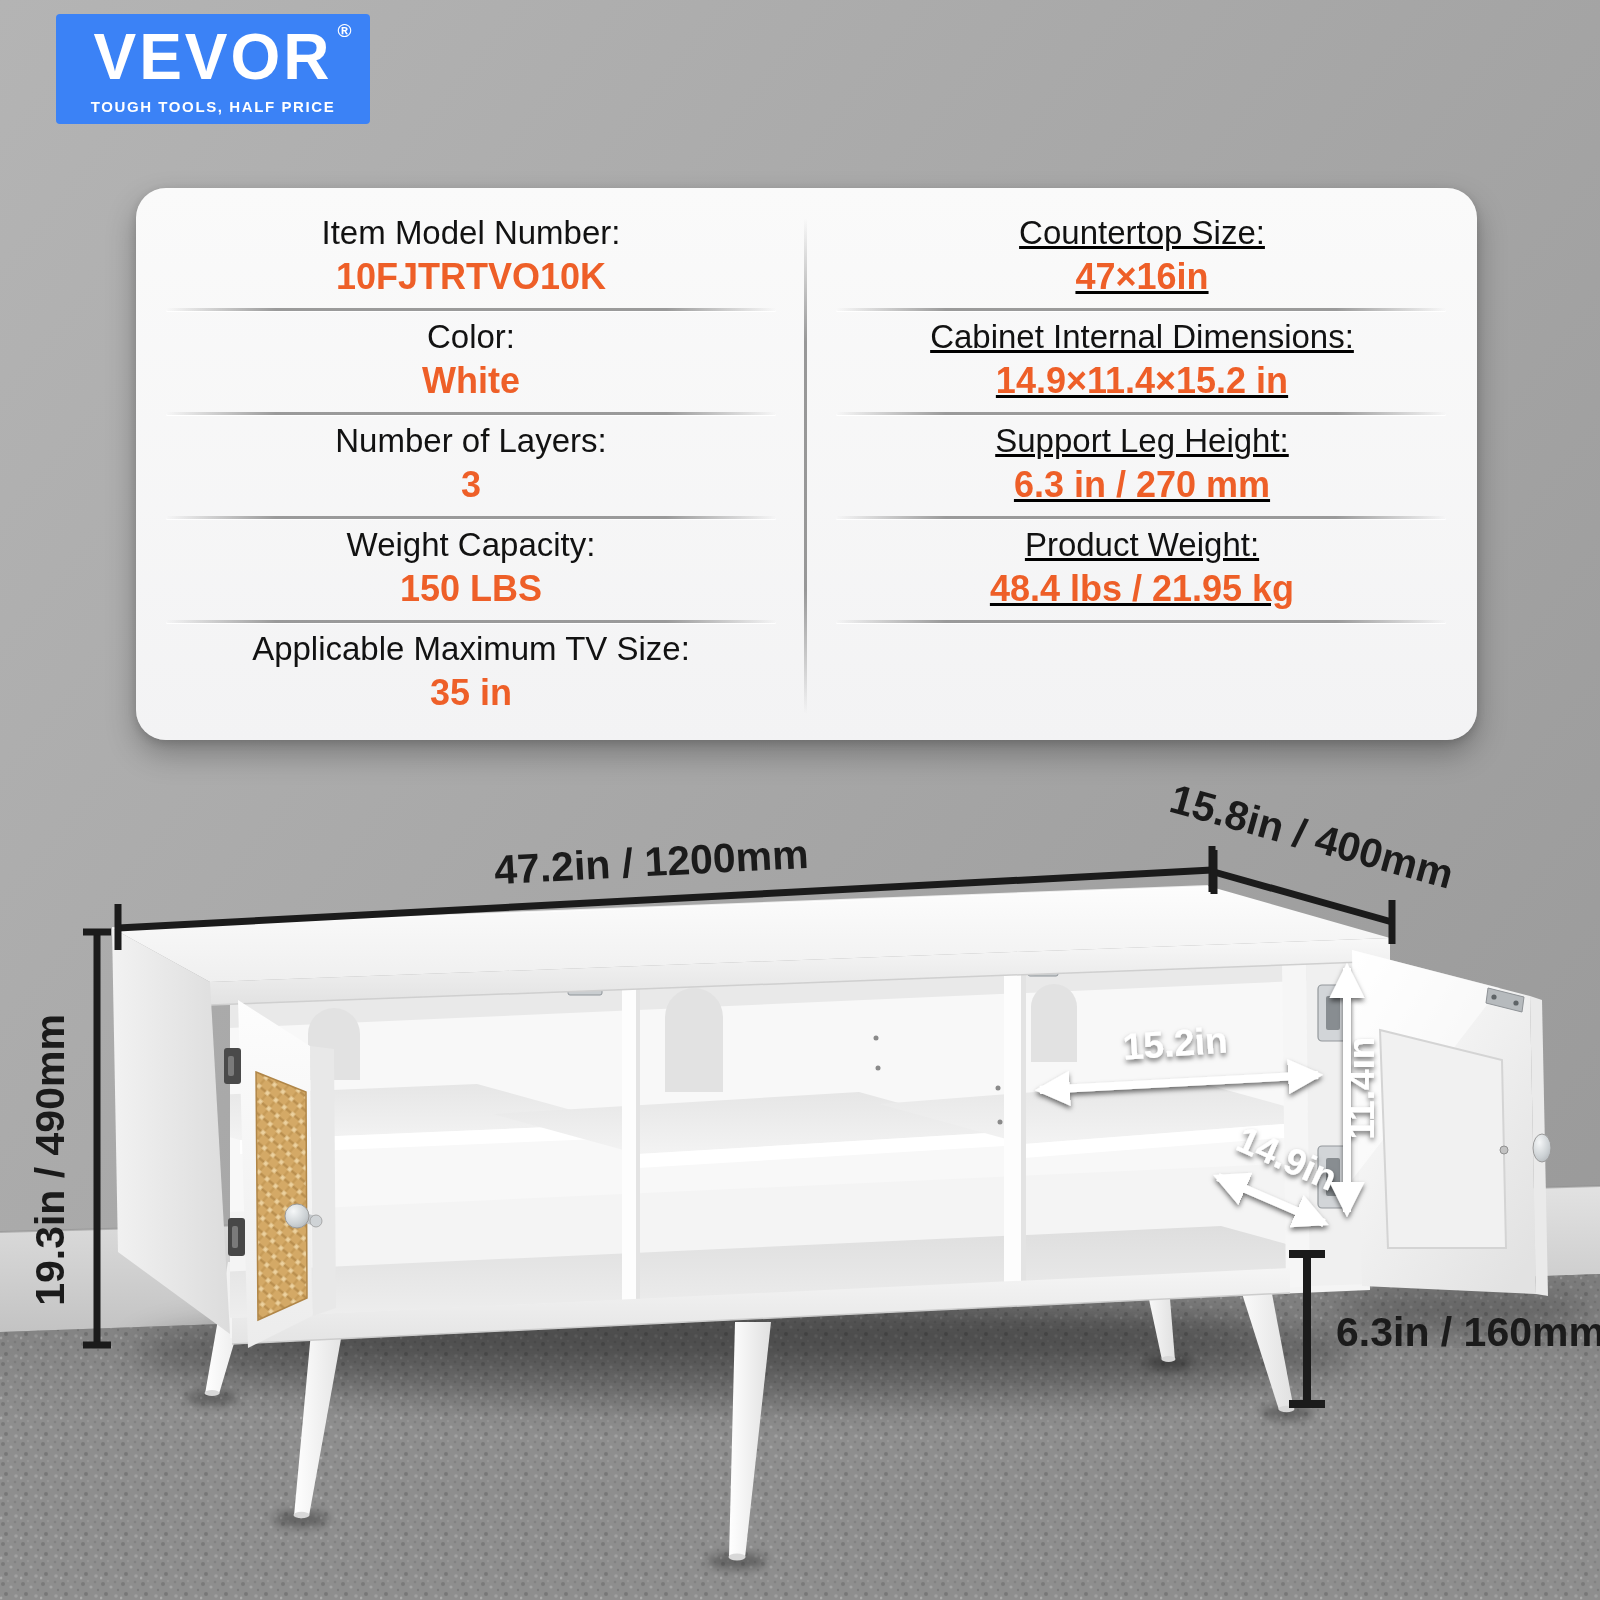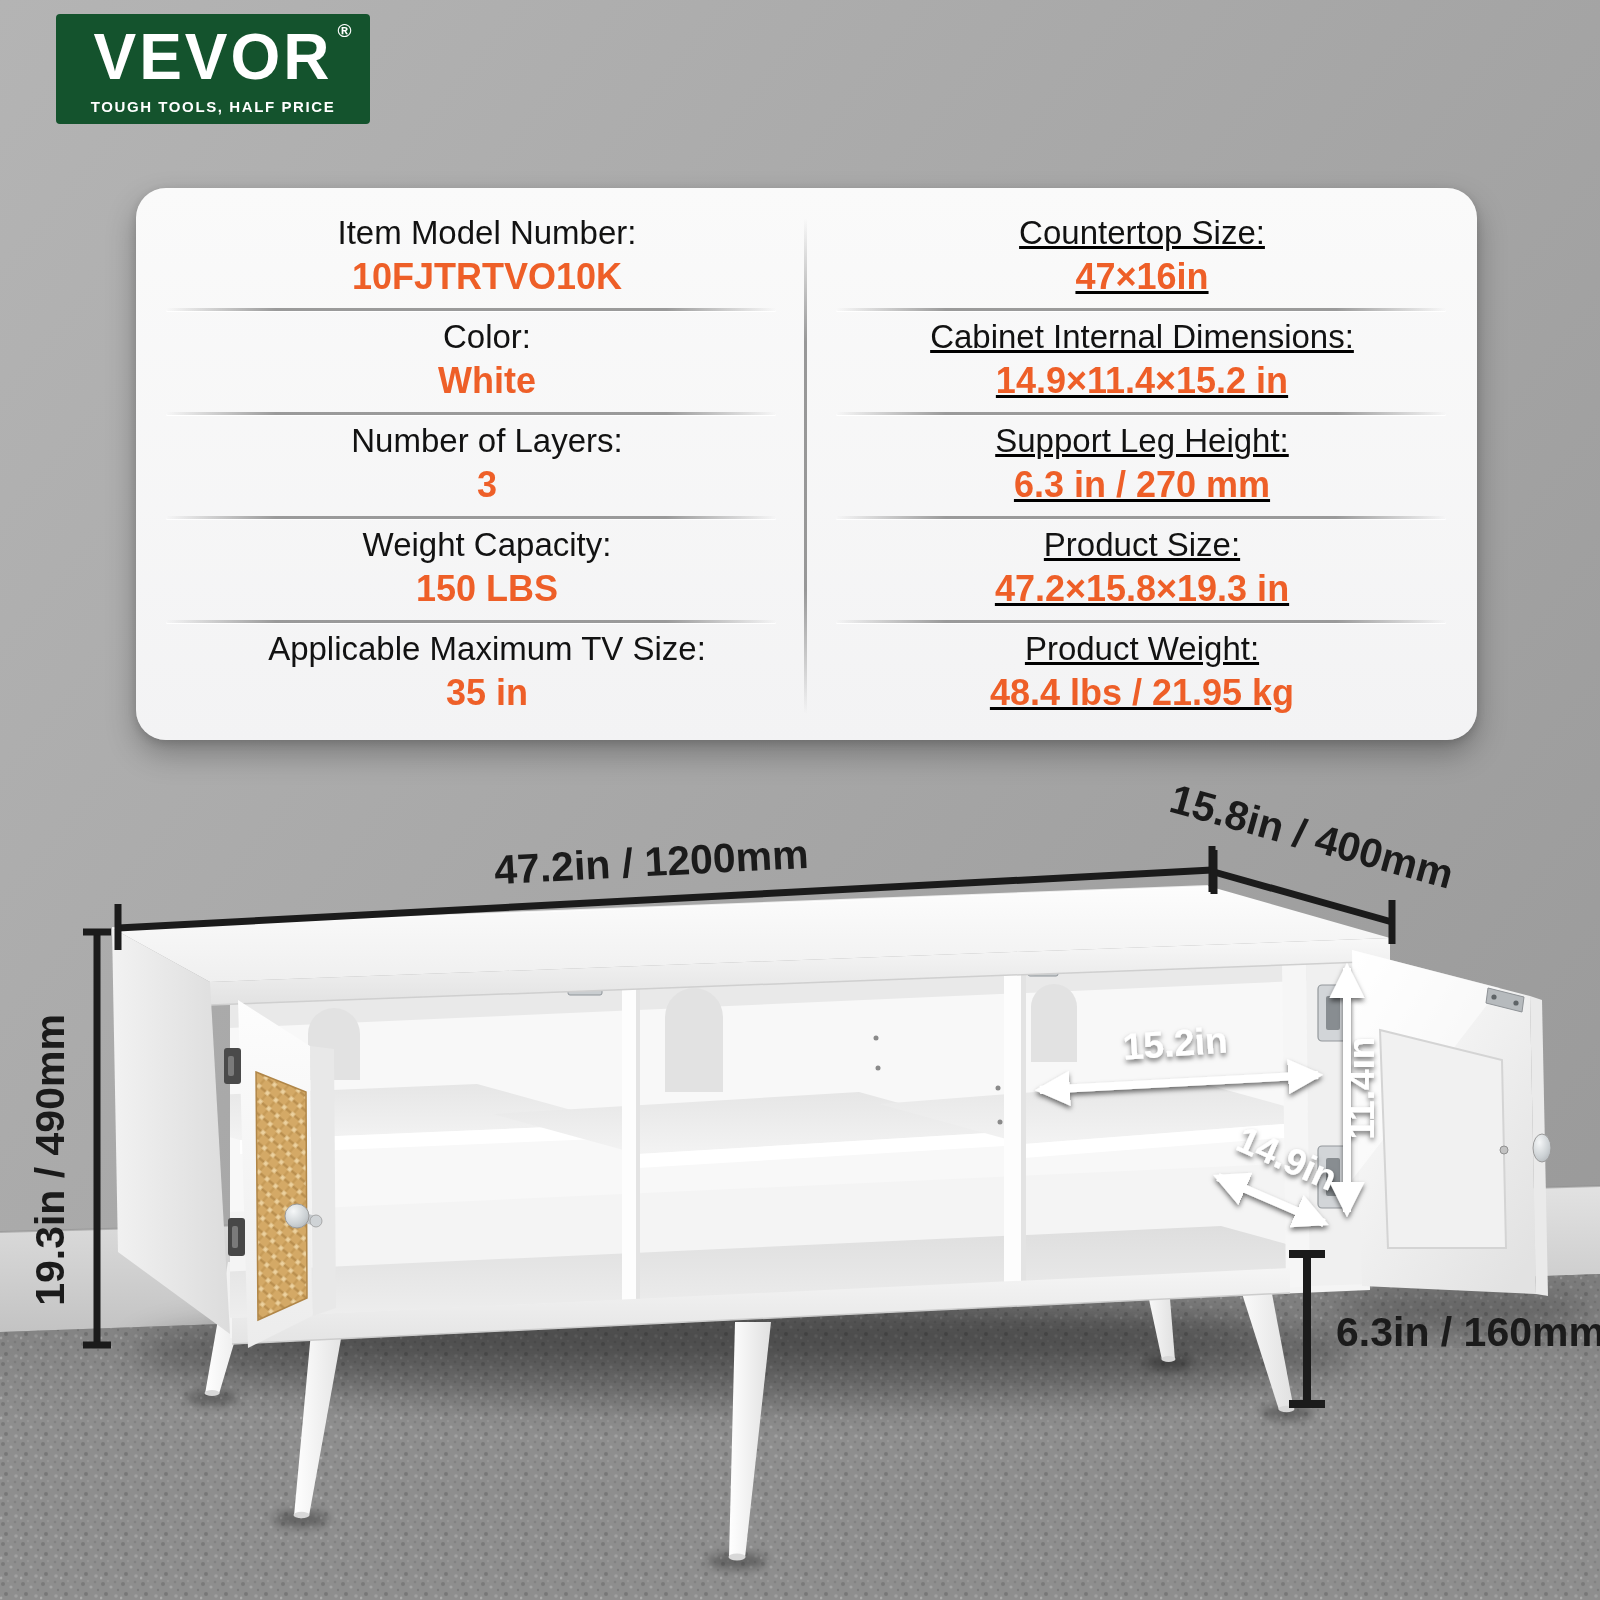--- a/index.html
+++ b/index.html
@@ -4,39 +4,39 @@
 <style>
   html,body{margin:0;padding:0;background:#888;}
   .stage{
     position:relative;width:1600px;height:1600px;overflow:hidden;
     font-family:"Liberation Sans","DejaVu Sans",sans-serif;
   }
   .stage svg{position:absolute;left:0;top:0;}
   
   .logo{
     position:absolute;left:56px;top:14px;width:314px;height:110px;
-    background:#14532d;border-radius:4px;
+    background:#3b82f6;border-radius:4px;
     display:flex;flex-direction:column;align-items:center;justify-content:center;
     color:#fff;z-index:3;
   }
   .logo-brand{
     position:relative;font-size:64px;font-weight:900;letter-spacing:3px;
     line-height:1;margin-top:2px;
   }
   .logo-reg{position:absolute;top:-4px;right:-22px;font-size:19px;font-weight:700;}
   .logo-tagline{font-size:15px;font-weight:700;letter-spacing:1.6px;margin-top:9px;white-space:nowrap;}
   
   .card{
     position:absolute;left:136px;top:188px;width:1341px;height:552px;
     background:linear-gradient(180deg,#fafafa,#f3f3f4);
     border-radius:30px;z-index:2;
     box-shadow:0 14px 30px rgba(0,0,0,.28),0 3px 8px rgba(0,0,0,.14);
   }
   .spec-col{position:absolute;top:16px;width:670px;}
-  .spec-col.left{left:16px;}
+  .spec-col.left{left:0;}
   .spec-col.right{left:671px;text-decoration:underline;}
   .spec-row{height:104px;display:flex;flex-direction:column;align-items:center;justify-content:center;}
   .spec-label{font-size:33px;color:#121212;line-height:1.2;white-space:nowrap;}
   .spec-value{font-size:36px;font-weight:bold;color:#EE5F28;line-height:1.25;white-space:nowrap;margin-top:2px;}
   .h-div{
     position:absolute;height:3px;width:610px;border-radius:2px;
     background:linear-gradient(90deg,rgba(160,160,160,0),rgba(138,138,138,.85) 18%,rgba(138,138,138,.85) 82%,rgba(160,160,160,0));
     box-shadow:0 1px 0 rgba(255,255,255,.9);
   }
   .h-div.l{left:30px;} .h-div.r{left:700px;}
@@ -322,24 +322,20 @@
     </div>
     <div class="spec-row">
       <div class="spec-label">Cabinet Internal Dimensions:</div>
       <div class="spec-value">14.9×11.4×15.2 in</div>
     </div>
     <div class="spec-row">
       <div class="spec-label">Support Leg Height:</div>
       <div class="spec-value">6.3 in / 270 mm</div>
     </div>
     <div class="spec-row">
-      <div class="spec-label">Product Size:</div>
-      <div class="spec-value">47.2×15.8×19.3 in</div>
-    </div>
-    <div class="spec-row">
       <div class="spec-label">Product Weight:</div>
       <div class="spec-value">48.4 lbs / 21.95 kg</div>
     </div>
   </div>
   <div class="h-div l" style="top:120px"></div>
   <div class="h-div l" style="top:224px"></div>
   <div class="h-div l" style="top:328px"></div>
   <div class="h-div l" style="top:432px"></div>
   <div class="h-div r" style="top:120px"></div>
   <div class="h-div r" style="top:224px"></div>

